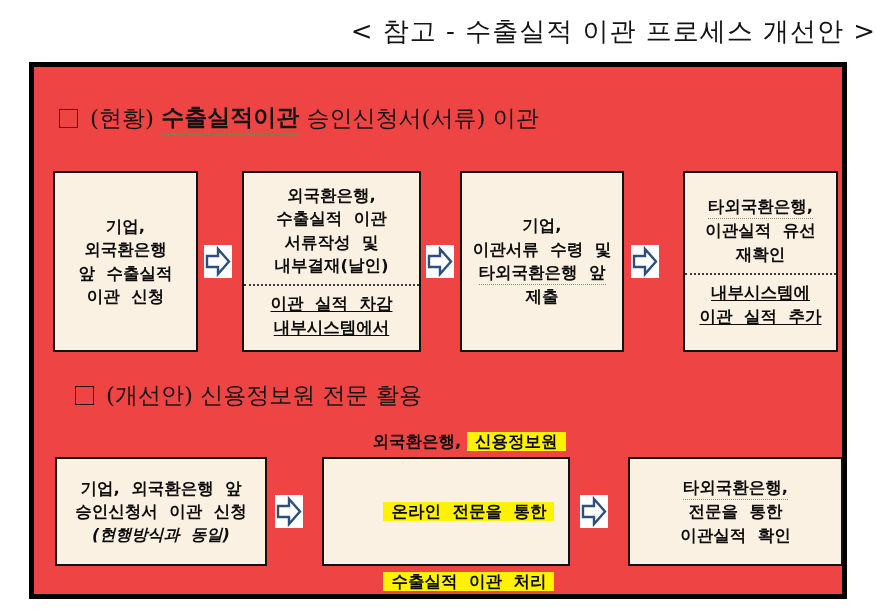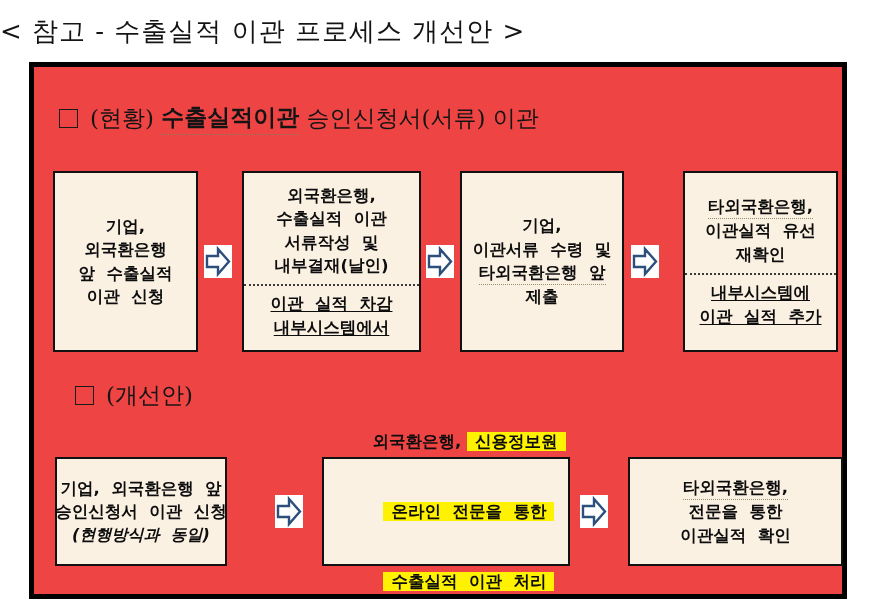--- a/index.html
+++ b/index.html
@@ -15,21 +15,21 @@
     overflow: hidden;
     position: relative;
   }
 
   
   .page-title {
     position: absolute;
     top: 14px;
     left: 0;
     width: 876px;
-    text-align: left;
+    text-align: right;
     font-family: "DejaVu Serif", "Liberation Serif", serif;
     font-size: 26px;
     font-weight: 400;
     color: #141414;
     letter-spacing: 1px;
     white-space: pre;
   }
 
   
   .frame {
@@ -113,21 +113,21 @@
   .box-line.italic { font-style: italic; font-size: 16px; }
   .hl { background: #fff200; padding: 0 8px; }
 
   
   #box-1 { left: 19px; top: 104px; width: 145px; height: 181px; }
   #box-2 { left: 208px; top: 104px; width: 179px; height: 181px; }
   #box-3 { left: 426px; top: 104px; width: 164px; height: 181px; }
   #box-4 { left: 649px; top: 104px; width: 155px; height: 181px; }
 
   
-  #box-5 { left: 21px; top: 390px; width: 172px; height: 109px; }
+  #box-5 { left: 21px; top: 390px; width: 212px; height: 109px; }
   #box-6 { left: 288px; top: 390px; width: 248px; height: 109px; }
   #box-7 { left: 594px; top: 390px; width: 215px; height: 109px; }
 
   
   .arrow {
     position: absolute;
     width: 28px;
     height: 33px;
     background: #ffffff;
     display: block;
@@ -210,20 +210,21 @@
   </span>
   <span class="arrow" id="arrow-3">
     <svg viewBox="0 0 28 33" xmlns="http://www.w3.org/2000/svg">
       <path d="M3 11 L14 11 L14 4 L25 16.5 L14 29 L14 22 L3 22 Z" fill="#ffffff" stroke="#2d4f7c" stroke-width="2.4" stroke-linejoin="miter"></path>
     </svg>
   </span>
 
   <div class="section-head" id="section-2-head">
     <span class="bullet-square"></span>
     <span class="sec-label">(개선안)</span>
+    <span class="sec-rest"> 신용정보원 전문 활용</span>
   </div>
 
   <div class="flow-box" id="box-5">
     <div class="box-part upper">
       <div class="box-line">기업,  외국환은행  앞</div>
       <div class="box-line">승인신청서  이관  신청</div>
       <div class="box-line italic">(현행방식과  동일)</div>
     </div>
   </div>
 

